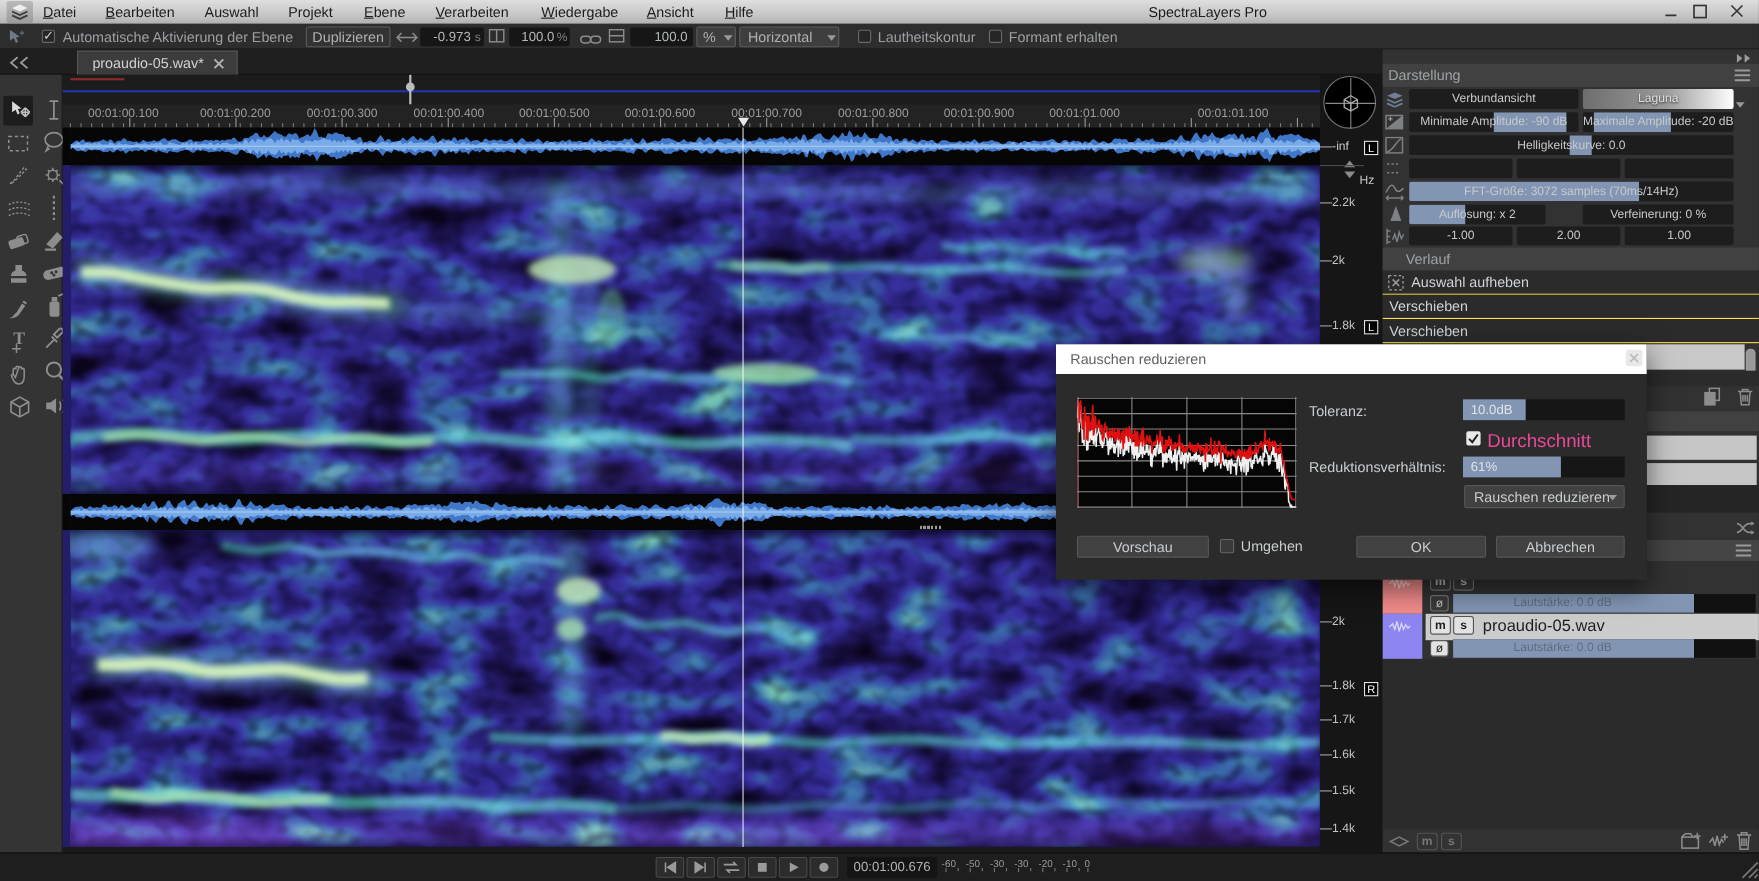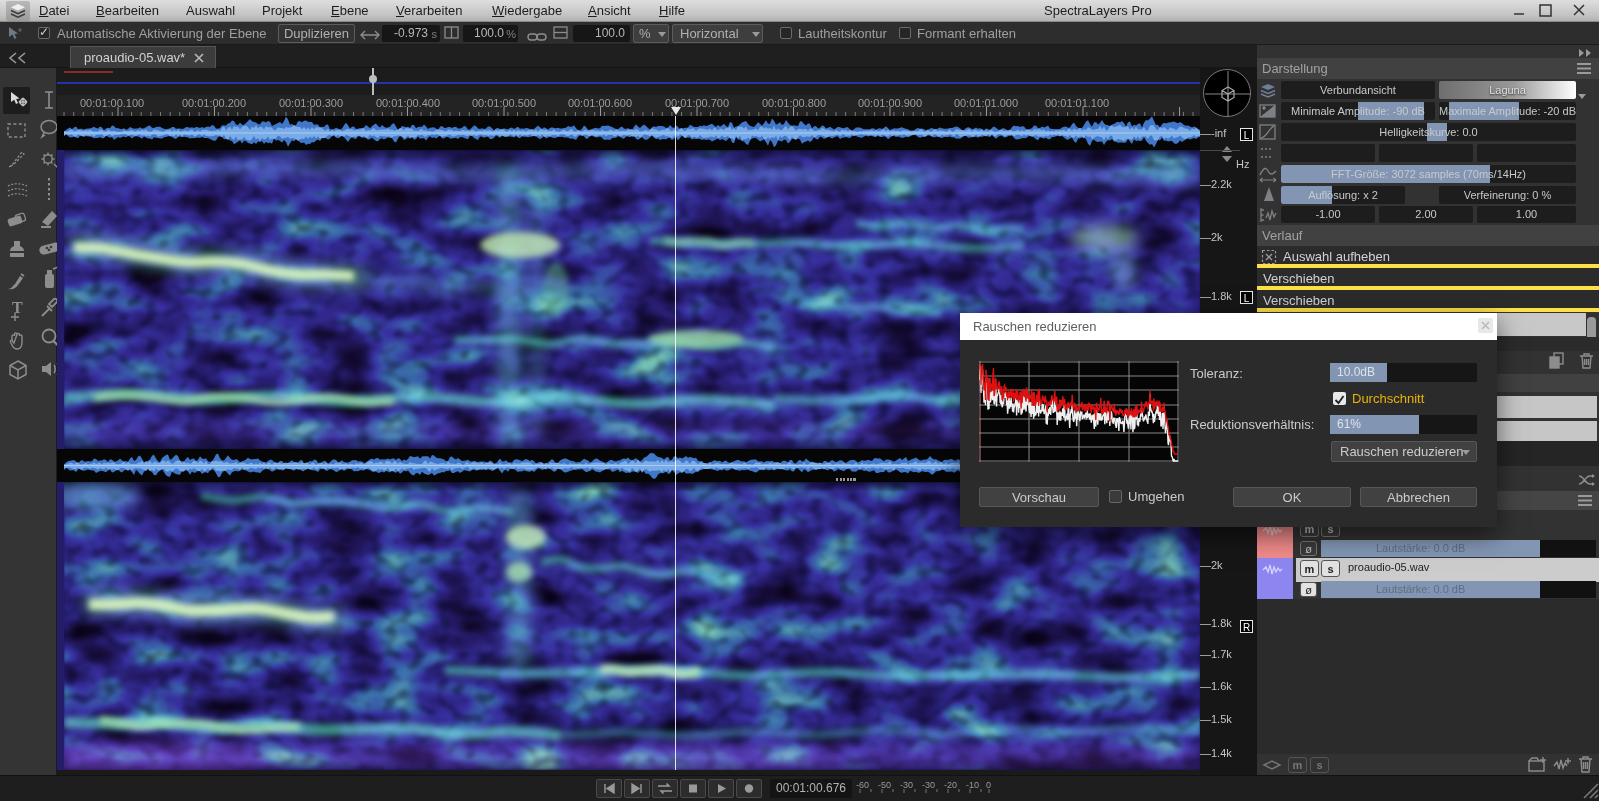--- a/index.html
+++ b/index.html
@@ -41,21 +41,21 @@
 
 #axis{left:1200px;top:68px;width:57px;height:707px;background:#161616}
 .alab{font-size:11px;color:#c2c5c8}
 .chanbox{width:13px;height:13px;background:#000;border:1px solid #e6e6e6;color:#fff;font-size:10px;text-align:center;line-height:13px}
 
 #rpanel{left:1257px;top:45px;width:342px;height:730px;background:#323232}
 .phead{left:1257px;width:342px;height:21px;background:#414141;color:#9fa2a5;font-size:13px}
 .prow{background:#1d1d1d;border-radius:2px;color:#c6c9cc;font-size:11px;text-align:center}
 .pfill{background:#8296b4}
 .picon{color:#7d8084}
-.hrow{left:1257px;width:342px;height:22px;background:#2b2b2b;border-bottom:4px solid #fde047;color:#cfd2d5;font-size:13px}
+.hrow{left:1257px;width:342px;height:22px;background:#2b2b2b;border-bottom:1px solid #fde047;color:#cfd2d5;font-size:13px}
 
 #dlg{left:960px;top:313px;width:537px;height:214px;background:#2b2b2b;box-shadow:0 8px 24px rgba(0,0,0,.55)}
 .dbtn{background:#414141;border:1px solid #565656;border-radius:2px;color:#c9cccf;font-size:13px;text-align:center}
 .dfield{background:#161616;color:#dfe2e5;font-size:12px}
 
 #bottombar{left:0;top:775px;width:1599px;height:26px;background:#1e1e1e;border-top:1px solid #111}
 .trbtn{top:779px;width:26px;height:19px;background:#2c2c2c;border:1px solid #4a4a4a;border-radius:2px;color:#9a9a9a;font-size:10px;text-align:center;line-height:18px}
 </style></head><body>
 <div id="app">
 
@@ -248,21 +248,21 @@
 <div class="rlab abs" style="left:80px;width:76px;text-align:left">00:01:00.100</div>
     <div class="rlab abs" style="left:176px;width:76px;text-align:center">00:01:00.200</div>
     <div class="rlab abs" style="left:273px;width:76px;text-align:center">00:01:00.300</div>
     <div class="rlab abs" style="left:370px;width:76px;text-align:center">00:01:00.400</div>
     <div class="rlab abs" style="left:466px;width:76px;text-align:center">00:01:00.500</div>
     <div class="rlab abs" style="left:562px;width:76px;text-align:center">00:01:00.600</div>
     <div class="rlab abs" style="left:659px;width:76px;text-align:center">00:01:00.700</div>
     <div class="rlab abs" style="left:756px;width:76px;text-align:center">00:01:00.800</div>
     <div class="rlab abs" style="left:852px;width:76px;text-align:center">00:01:00.900</div>
     <div class="rlab abs" style="left:948px;width:76px;text-align:center">00:01:01.000</div>
-    <div class="rlab abs" style="left:1045px;width:76px;text-align:left">00:01:01.100</div>
+    <div class="rlab abs" style="left:1083px;width:76px;text-align:center">00:01:01.100</div>
 <svg class="abs" style="left:57px;top:107px" width="1143" height="9">
       <g stroke="#7a7a7a" stroke-width="1">
         <path d="M7.0 5 V9"></path>
         <path d="M16.7 5 V9"></path>
         <path d="M26.3 5 V9"></path>
         <path d="M36.0 5 V9"></path>
         <path d="M45.6 5 V9"></path>
         <path d="M55.3 5 V9"></path>
         <path d="M64.9 5 V9"></path>
         <path d="M74.6 5 V9"></path>
@@ -625,21 +625,21 @@
 <svg class="abs" style="left:1259px;top:206px" width="20" height="18">
       <g stroke="#7d8084" stroke-width="1.3" fill="none">
         <path d="M2 2 v14 M2 4 h3 M2 9 h2.5 M2 14 h3"></path>
         <path d="M7 12 l2-5 2 7 2-9 2 6 2-4"></path>
       </g>
     </svg>
 <div class="prow abs" style="left:1281px;top:206px;width:94px;height:17px;line-height:17px">-1.00</div>
 <div class="prow abs" style="left:1379px;top:206px;width:94px;height:17px;line-height:17px">2.00</div>
 <div class="prow abs" style="left:1477px;top:206px;width:99px;height:17px;line-height:17px">1.00</div>
 
-<div class="phead abs" style="top:225px;line-height:21px;padding-left:5px">Verlauf</div>
+<div class="phead abs" style="top:225px;line-height:21px;padding-left:21px">Verlauf</div>
 <div class="hrow abs" style="top:246px">
       <svg style="position:absolute;left:4px;top:3px" width="16" height="16">
         <rect x="1.5" y="1.5" width="13" height="13" fill="none" stroke="#9a9a9a" stroke-width="1.2" stroke-dasharray="2.5 2"></rect>
         <path d="M5 5 l6 6 M11 5 l-6 6" stroke="#9a9a9a" stroke-width="1.4"></path>
       </svg>
       <span style="position:absolute;left:26px;top:3px">Auswahl aufheben</span>
     </div>
 <div class="hrow abs" style="top:268px">
       <span style="position:absolute;left:6px;top:3px">Verschieben</span>
     </div>
@@ -687,21 +687,21 @@
 <div class="abs" style="left:1321px;top:520px;width:19px;height:17px;background:#3a3a3a;border:1px solid #777;border-radius:3px;color:#c0c0c0;font-size:11px;text-align:center;line-height:16px;font-weight:bold">s</div>
 <div class="abs" style="left:1300px;top:541px;width:17px;height:15px;background:#3a3a3a;border:1px solid #777;border-radius:3px;color:#c0c0c0;font-size:11px;text-align:center;line-height:14px">ø</div>
 <div class="abs" style="left:1321px;top:540px;width:275px;height:17px;background:#111">
       <div class="abs" style="left:0;top:0;width:219px;height:17px;background:#8296b4"></div>
       <div class="abs" style="left:55px;top:2px;font-size:11px;color:#5f6d82">Lautstärke: 0.0 dB</div>
     </div>
 <div class="abs" style="left:1257px;top:558px;width:36px;height:41px;background:#8d86f0"></div>
 <svg class="abs" style="left:1262px;top:563px" width="26" height="14">
       <path d="M1 7 l3-3 2 5 2-7 2 9 2-7 2 5 2-4 2 3 2-2" fill="none" stroke="#d8d4fa" stroke-width="1.3"></path>
     </svg>
-<div class="abs" style="left:1296px;top:558px;width:303px;height:24px;background:#cccccc;color:#1e1e1e;font-size:11px">
+<div class="abs" style="left:1296px;top:558px;width:303px;height:24px;background:#cccccc;color:#1e1e1e;font-size:15px">
       <span style="position:absolute;left:52px;top:3px">proaudio-05.wav</span>
     </div>
 <div class="abs" style="left:1300px;top:560px;width:19px;height:17px;background:#e2e2e2;border:1px solid #555;border-radius:3px;color:#222;font-size:11px;text-align:center;line-height:16px;font-weight:bold">m</div>
 <div class="abs" style="left:1321px;top:560px;width:19px;height:17px;background:#e2e2e2;border:1px solid #555;border-radius:3px;color:#222;font-size:11px;text-align:center;line-height:16px;font-weight:bold">s</div>
 <div class="abs" style="left:1300px;top:582px;width:17px;height:15px;background:#e2e2e2;border:1px solid #555;border-radius:3px;color:#222;font-size:11px;text-align:center;line-height:14px">ø</div>
 <div class="abs" style="left:1321px;top:581px;width:275px;height:17px;background:#111">
       <div class="abs" style="left:0;top:0;width:219px;height:17px;background:#8296b4"></div>
       <div class="abs" style="left:55px;top:2px;font-size:11px;color:#5f6d82">Lautstärke: 0.0 dB</div>
     </div>
 <div class="abs" style="left:1257px;top:599px;width:342px;height:155px;background:#2b2b2b"></div>
@@ -742,21 +742,21 @@
 <path d="M1 0 V101" stroke="#c08080" stroke-width="1"></path>
 </svg></div>
 <div class="abs" style="left:1190px;top:366px;font-size:13px;color:#c9cccf">Toleranz:</div>
 <div class="dfield abs" style="left:1330px;top:363px;width:147px;height:19px">
       <div class="abs" style="left:0;top:0;width:57px;height:19px;background:#8296b4"></div>
       <span style="position:absolute;left:7px;top:2px">10.0dB</span>
     </div>
 <div class="abs" style="left:1333px;top:392px;width:13px;height:13px;background:#e8e8e8;border-radius:2px"><svg width="13" height="13">
         <path d="M2.5 7 l3 3 5-7" fill="none" stroke="#222" stroke-width="1.8"></path>
       </svg></div>
-<div class="abs" style="left:1352px;top:391px;font-size:13px;color:#eab308">Durchschnitt</div>
+<div class="abs" style="left:1352px;top:391px;font-size:17px;color:#ec4899">Durchschnitt</div>
 <div class="abs" style="left:1190px;top:417px;font-size:13px;color:#c9cccf">Reduktionsverhältnis:</div>
 <div class="dfield abs" style="left:1330px;top:415px;width:147px;height:19px">
       <div class="abs" style="left:0;top:0;width:89px;height:19px;background:#8296b4"></div>
       <span style="position:absolute;left:7px;top:2px">61%</span>
     </div>
 <div class="dbtn abs" style="left:1331px;top:441px;width:146px;height:21px;line-height:20px;text-align:left;padding-left:8px">Rauschen reduzieren<span class="chev" style="position:absolute;right:6px;top:8px"></span></div>
 <div class="dbtn abs" style="left:979px;top:487px;width:120px;height:20px;line-height:19px">Vorschau</div>
 <div class="abs" style="left:1109px;top:490px;width:13px;height:13px;background:#3a3a3a;border:1px solid #666;border-radius:2px"></div>
 <div class="abs" style="left:1128px;top:489px;font-size:13px;color:#c9cccf">Umgehen</div>
 <div class="dbtn abs" style="left:1233px;top:487px;width:118px;height:20px;line-height:19px">OK</div>

